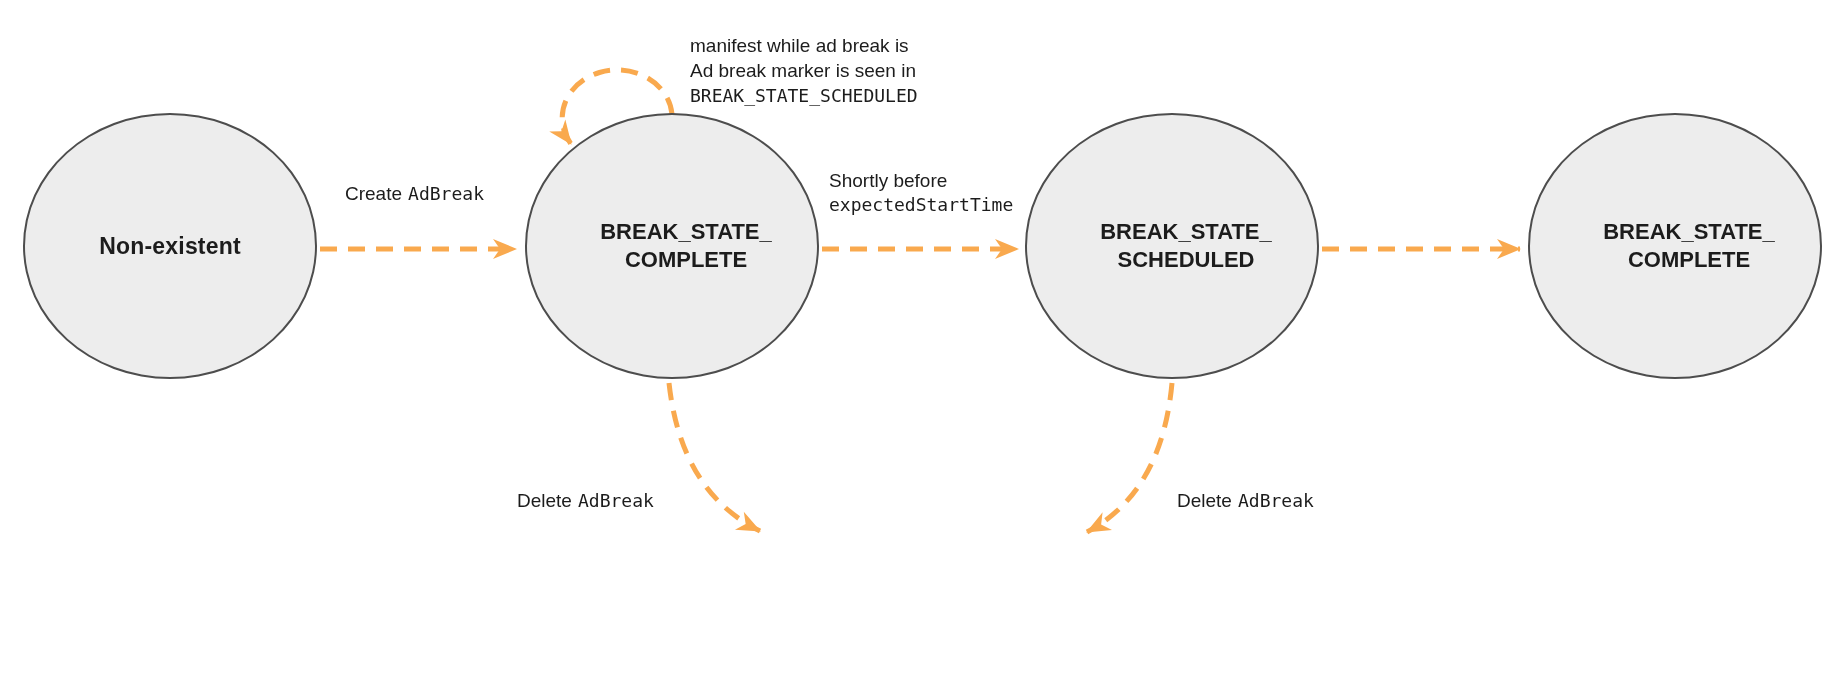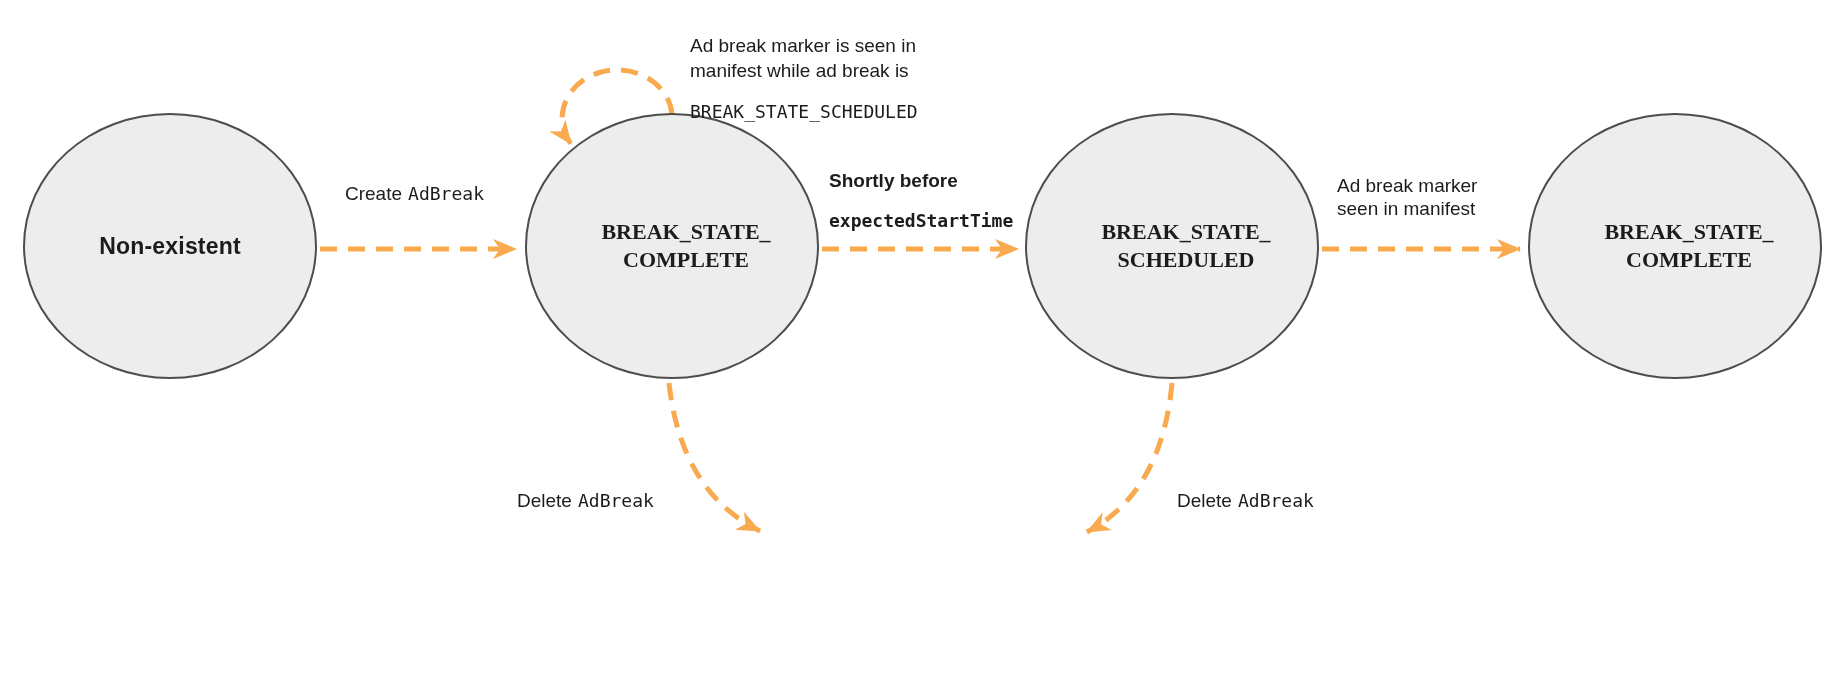--- a/index.html
+++ b/index.html
@@ -35,47 +35,46 @@
     align-items: center;
     justify-content: center;
     text-align: center;
   }
   .state-label-sans {
     font-size: 23px;
     font-weight: bold;
     letter-spacing: 0.2px;
   }
   .state-label-mono {
-    font-family: Liberation Serif, serif;
+    font-family: Liberation Sans, sans-serif;
     font-size: 22px;
     font-weight: bold;
     line-height: 28px;
     white-space: pre;
     margin-left: 28px;
   }
   .edge-label {
     position: absolute;
     font-size: 19px;
     line-height: 25px;
     white-space: nowrap;
   }
   .code {
     font-family: "DejaVu Sans Mono", monospace;
     font-size: 18px;
-    margin-top: 16px;
   }
   .sp { margin-right: 0.32em; text-align: center; }
   #st-non-existent { left: 23px;  top: 113px; text-align: right; }
   #st-scheduled    { left: 525px; top: 113px; }
   #st-decisioned   { left: 1025px; top: 113px; }
   #st-complete     { left: 1528px; top: 113px; }
   #st-deleted      { left: 776px; top: 406px; }
   #lbl-create      { left: 345px;  top: 181px; }
   #lbl-loop        { left: 690px;  top: 33px; }
-  #lbl-shortly     { left: 829px;  top: 169px; line-height: 24px; font-weight: bold; }
+  #lbl-shortly     { left: 829px;  top: 169px; line-height: 24px; }
   #lbl-marker-seen { left: 1337px; top: 174px; line-height: 23px; }
   #lbl-delete-left { left: 517px;  top: 488px; }
   #lbl-delete-right{ left: 1177px; top: 488px; }
 </style>
 </head>
 <body>
 
 <div class="canvas">
 
   <svg class="edges-layer" viewBox="0 0 1844 687" xmlns="http://www.w3.org/2000/svg">
@@ -116,34 +115,30 @@
     <div class="state-label-mono">BREAK_STATE_</div>
     <div class="state-label-mono">COMPLETE</div>
   </div>
 
 
   <div class="edge-label" id="lbl-create">
     <span class="sp">Create</span><span class="code">AdBreak</span>
   </div>
 
   <div class="edge-label" id="lbl-loop">
+    <div>manifest while ad break is</div>
     <div>Ad break marker is seen in</div>
-    <div>manifest while ad break is</div>
     <div class="code">BREAK_STATE_SCHEDULED</div>
   </div>
 
   <div class="edge-label" id="lbl-shortly">
     <div>Shortly before</div>
     <div class="code">expectedStartTime</div>
   </div>
 
-  <div class="edge-label" id="lbl-marker-seen">
-    <div>Ad break marker</div>
-    <div>seen in manifest</div>
-  </div>
 
   <div class="edge-label" id="lbl-delete-left">
     <span class="sp">Delete</span><span class="code">AdBreak</span>
   </div>
 
   <div class="edge-label" id="lbl-delete-right">
     <span class="sp">Delete</span><span class="code">AdBreak</span>
   </div>
 
 </div>

